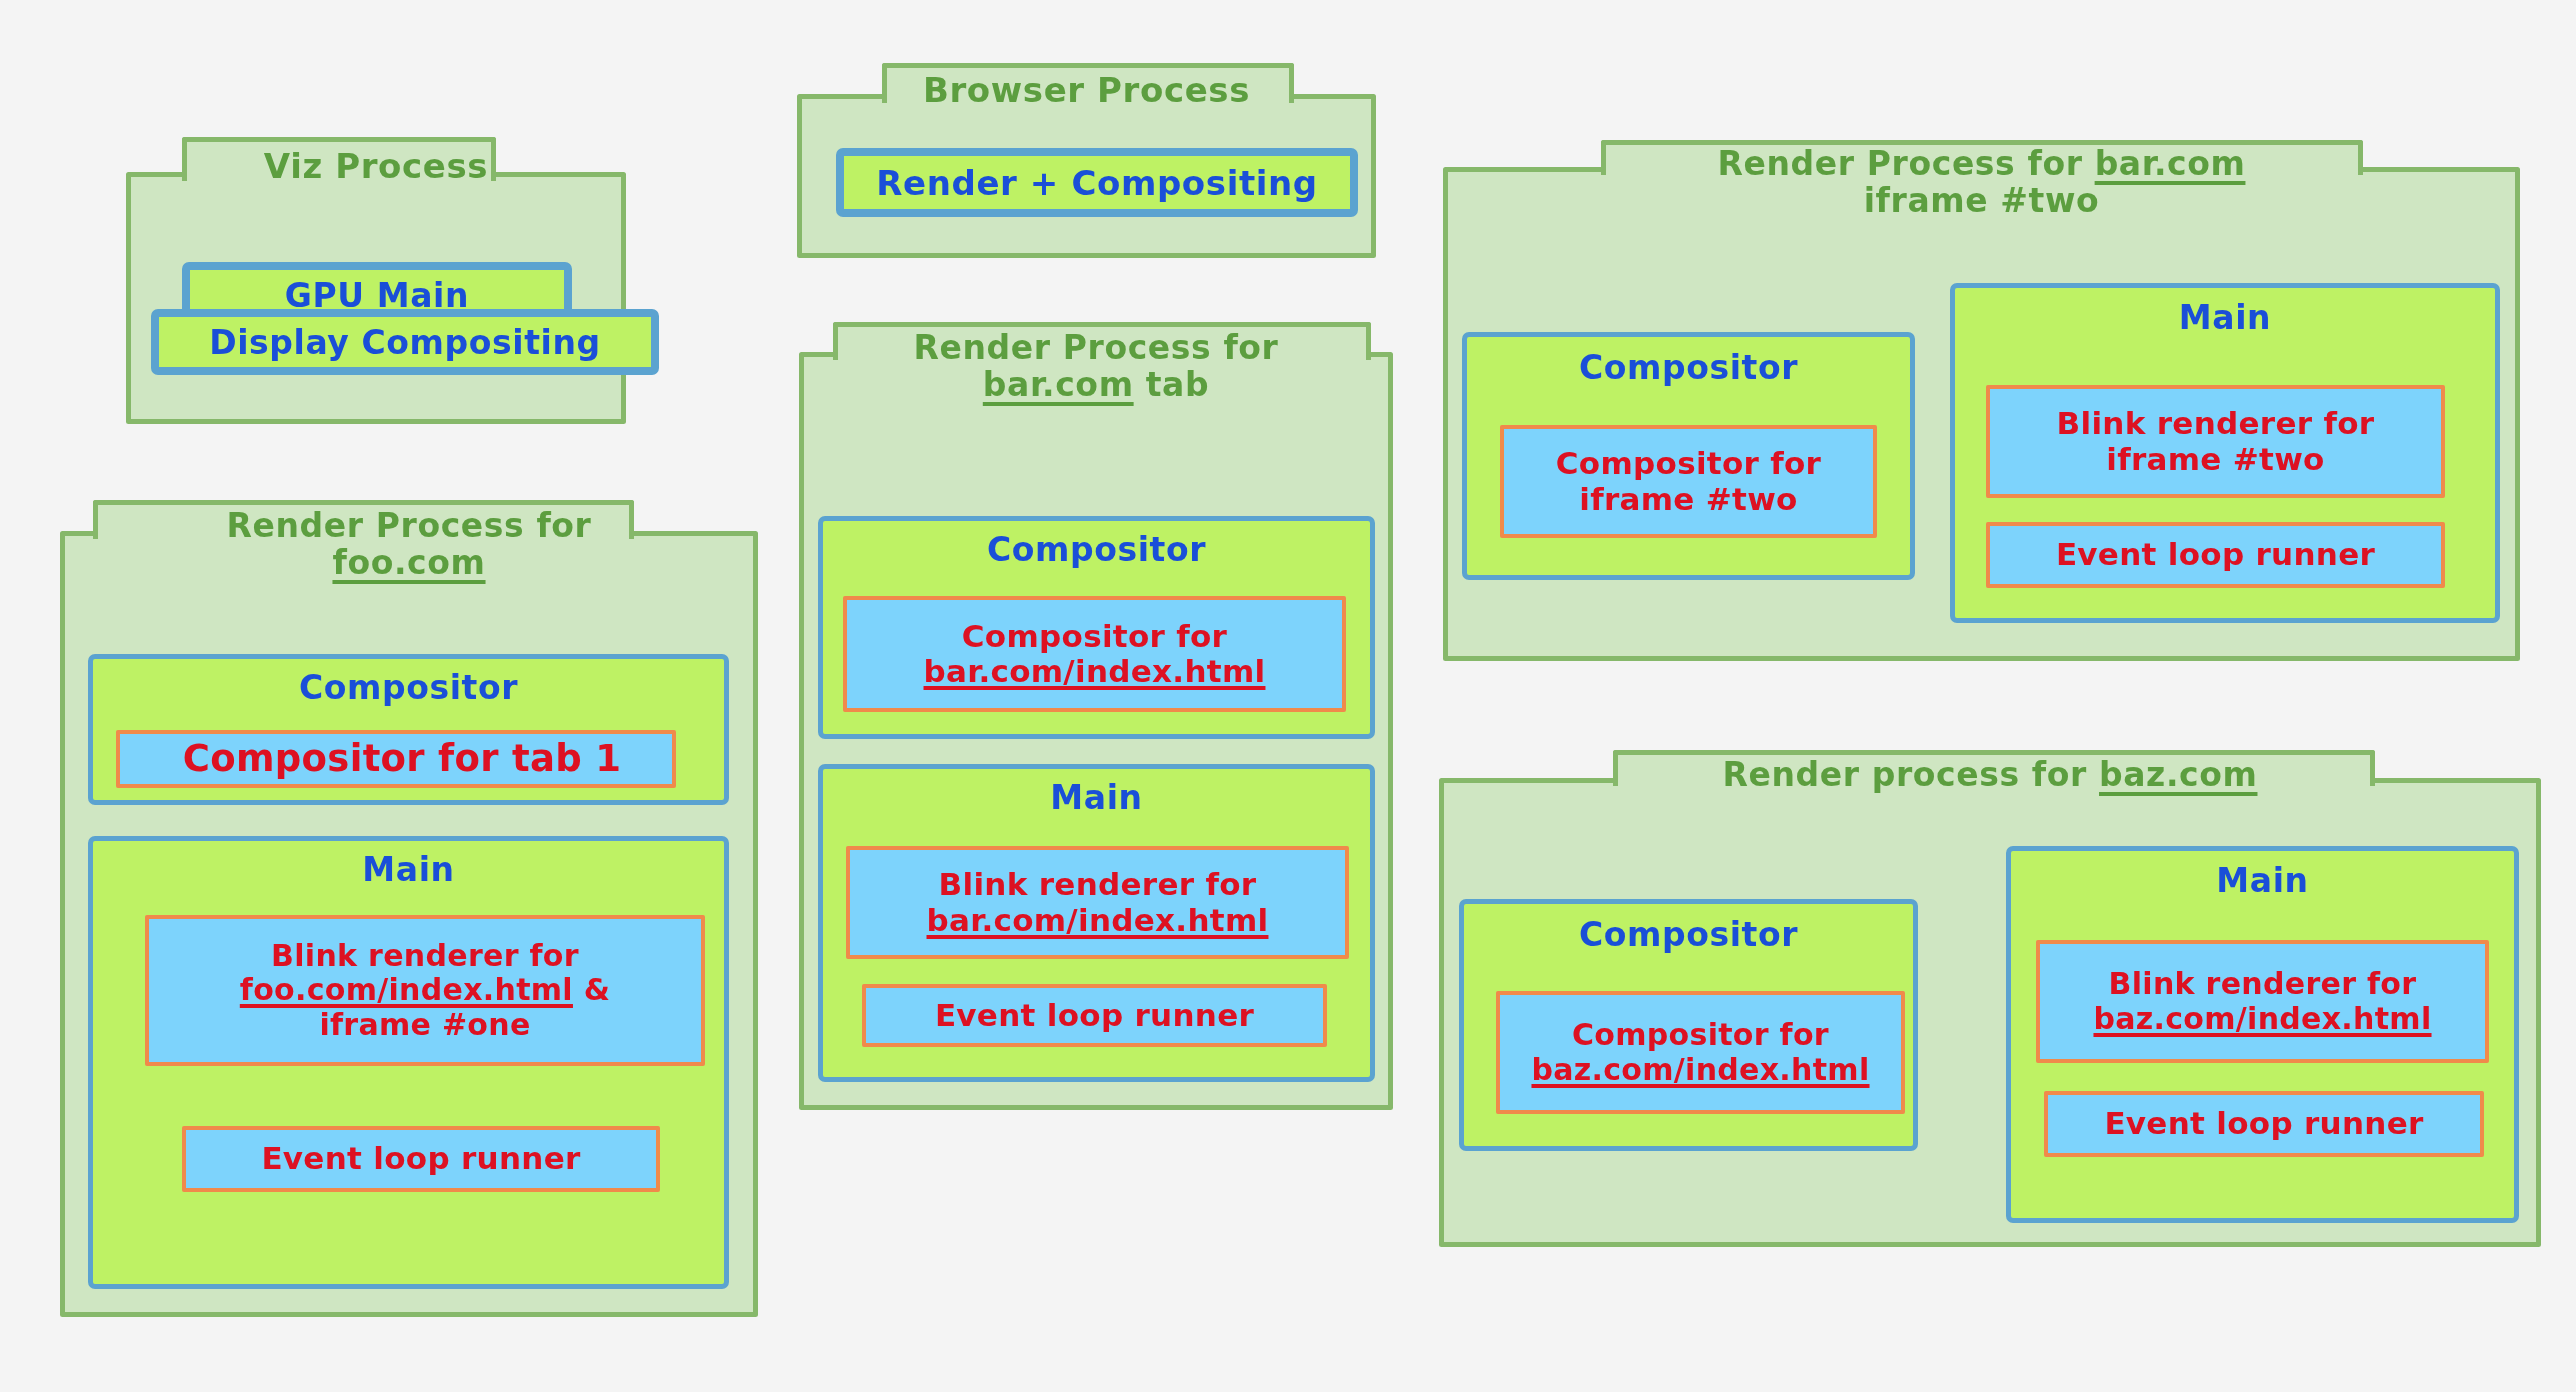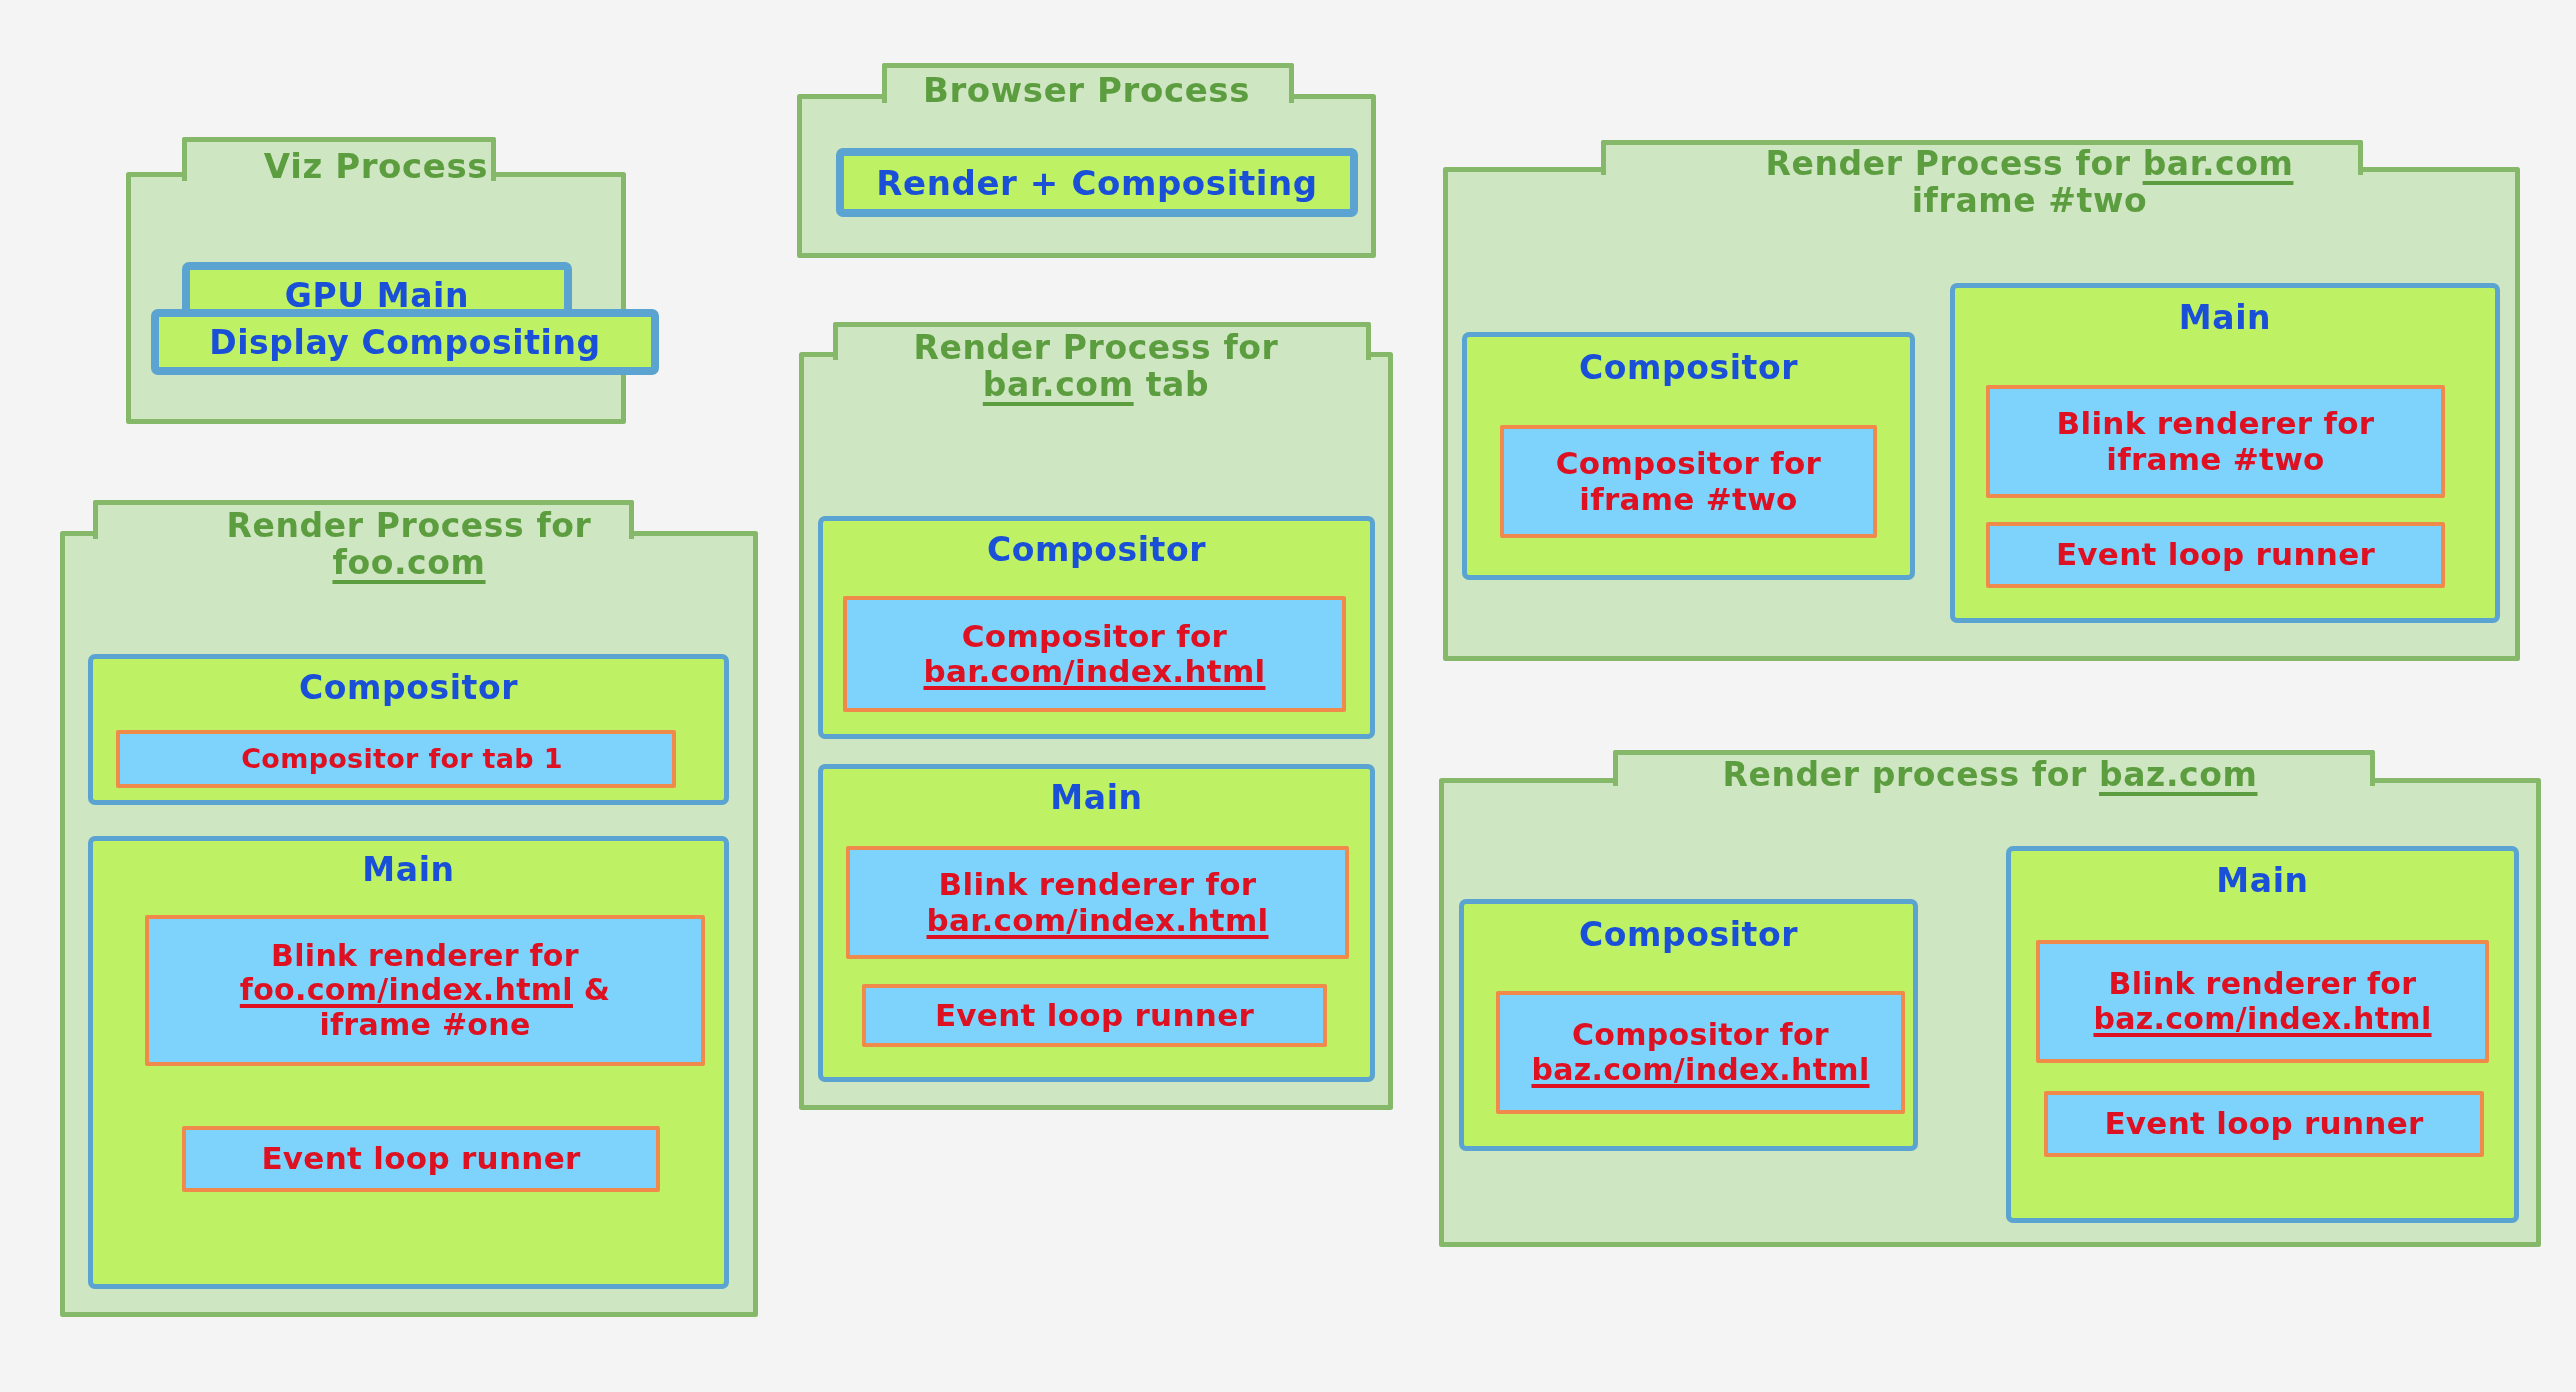--- a/index.html
+++ b/index.html
@@ -141,21 +141,21 @@
 <div class="tab-mask" style="left:99px; top:528px; width:530px; height:10px;"></div>
 <div class="process-title" style="left:60px; top:508px; width:698px; font-size:33px;">
   <span>Render Process for</span><br>
   <span class="u">foo.com</span>
 </div>
 
 <div class="thread" style="left:88px; top:654px; width:641px; height:151px;">
   <div class="thread-label" style="font-size:33px; margin-top:8.8px;">Compositor</div>
 </div>
 <div class="task" style="left:116px; top:730px; width:560px; height:58px;">
-  <span class="task-label" style="font-size:27px;margin-left:12px;">Compositor for tab 1</span>
+  <span class="task-label" style="font-size:37px;margin-left:12px;">Compositor for tab 1</span>
 </div>
 
 <div class="thread" style="left:88px; top:836px; width:641px; height:453px;">
   <div class="thread-label" style="font-size:33px; margin-top:8.8px;">Main</div>
 </div>
 <div class="task" style="left:145px; top:915px; width:560px; height:151px;">
   <span class="task-label" style="font-size:30px;">
     <span>Blink renderer for</span><br>
     <span class="u">foo.com/index.html</span><span> &amp;</span><br>
     <span>iframe #one</span>
@@ -196,21 +196,21 @@
 </div>
 <div class="task" style="left:862px; top:984px; width:465px; height:63px;">
   <span class="task-label" style="font-size:31px;">Event loop runner</span>
 </div>
 
 <div class="process" style="left:1443px; top:167px; width:1077px; height:494px;">
 </div>
 <div class="process-tab" style="left:1601px; top:140px; width:762px; height:35px;">
 </div>
 <div class="tab-mask" style="left:1606px; top:164px; width:751px; height:10px;"></div>
-<div class="process-title" style="left:1443px; top:146px; width:1077px; font-size:33px;padding-left:48px;">
+<div class="process-title" style="left:1443px; top:146px; width:1077px; font-size:33px;">
   <span>Render Process for </span><span class="u">bar.com</span><br>
   <span>iframe #two</span>
 </div>
 
 <div class="thread" style="left:1462px; top:332px; width:453px; height:248px;">
   <div class="thread-label" style="font-size:33px; margin-top:11.3px;">Compositor</div>
 </div>
 <div class="task" style="left:1500px; top:425px; width:377px; height:113px;">
   <span class="task-label" style="font-size:31px;">
     <span>Compositor for</span><br>

